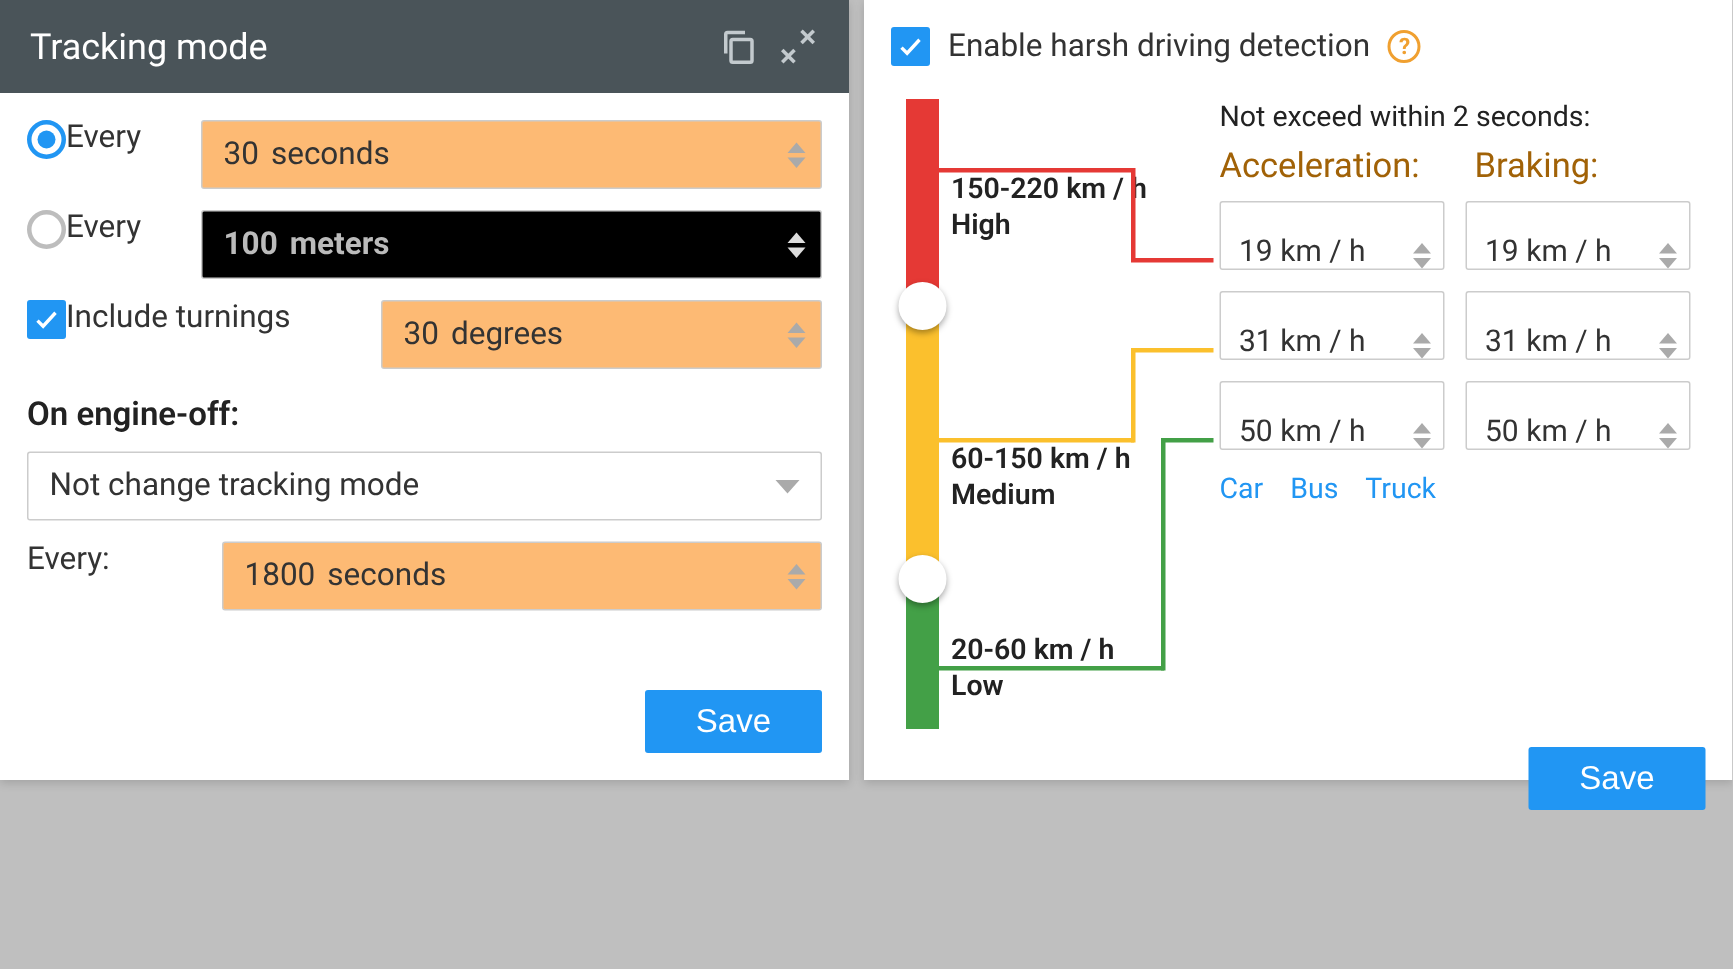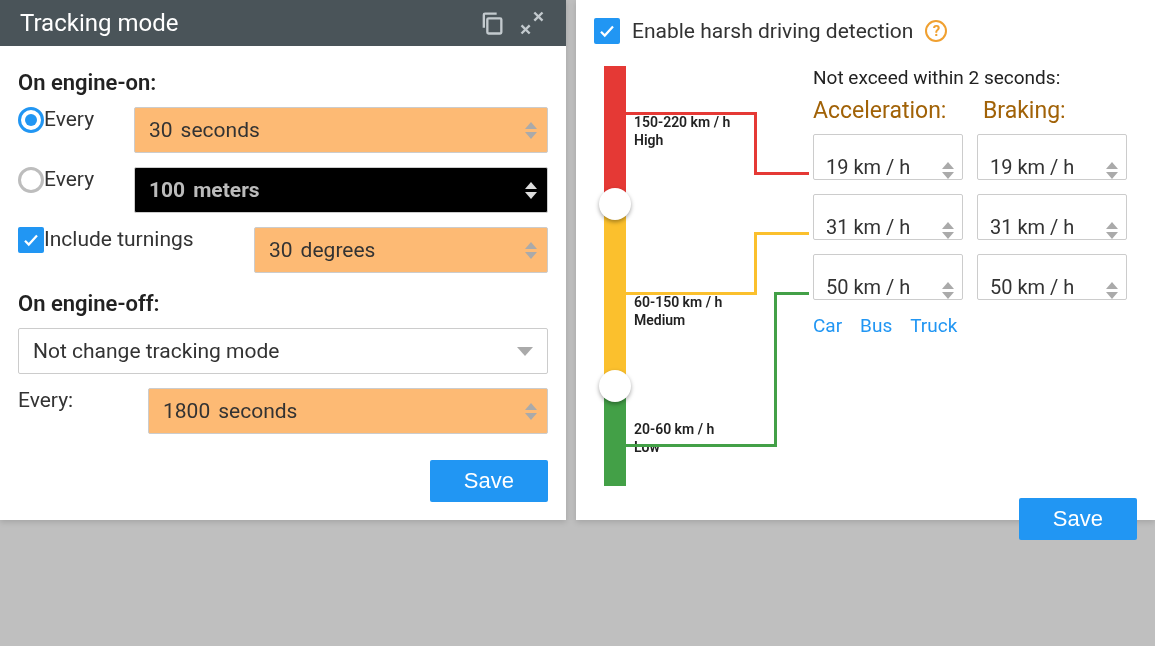--- a/index.html
+++ b/index.html
@@ -175,21 +175,21 @@
 .slider-seg { position:absolute; left:10px; width:22px; }
 .seg-high { background:#e53935; top:0; height:138px; }
 .seg-med  { background:#fbc02d; top:138px; height:182px; }
 .seg-low  { background:#43a047; top:320px; height:100px; }
 .slider-handle {
   position:absolute; left:5px; width:32px; height:32px; border-radius:50%;
   background:#fff; box-shadow:0 2px 4px rgba(0,0,0,0.35);
   cursor:pointer;
 }
 .slider-label {
-  position:absolute; left:40px; font-size:14px; line-height:1.25; font-weight:600; color:#222;
+  position:absolute; left:40px; font-size:19px; line-height:1.25; font-weight:600; color:#222;
 }
 
 .conn {
   position:absolute; border-style:solid; border-width:0;
 }
 
 .fields-col { flex:1; padding-left:4px; }
 .fields-header { font-size:19px; color:#222; margin-bottom:8px;}
 .col-labels { display:flex; gap:20px; margin-bottom:10px;}
 .col-labels span { font-size:23px; color:#a16207; }
@@ -224,21 +224,20 @@
       <svg viewBox="0 0 24 24" fill="none" stroke="currentColor" stroke-width="2">
           <path d="M14 3l7 7"></path>
           <path d="M21 3l-7 7"></path>
           <path d="M10 21l-7-7"></path>
           <path d="M3 21l7-7"></path>
         </svg>
     </span>
   </div>
 
   <div class="panel-body">
-    <div class="section-label">On engine-on:</div>
 
     <div class="row">
       <span class="radio selected"></span>
       <span class="radio-label">Every</span>
       <div class="spinner-field">
         <span class="val">30</span>
         <span class="unit">seconds</span>
         <span class="spinner-arrows">
             <span class="arr up"></span>
             <span class="arr dn"></span>

